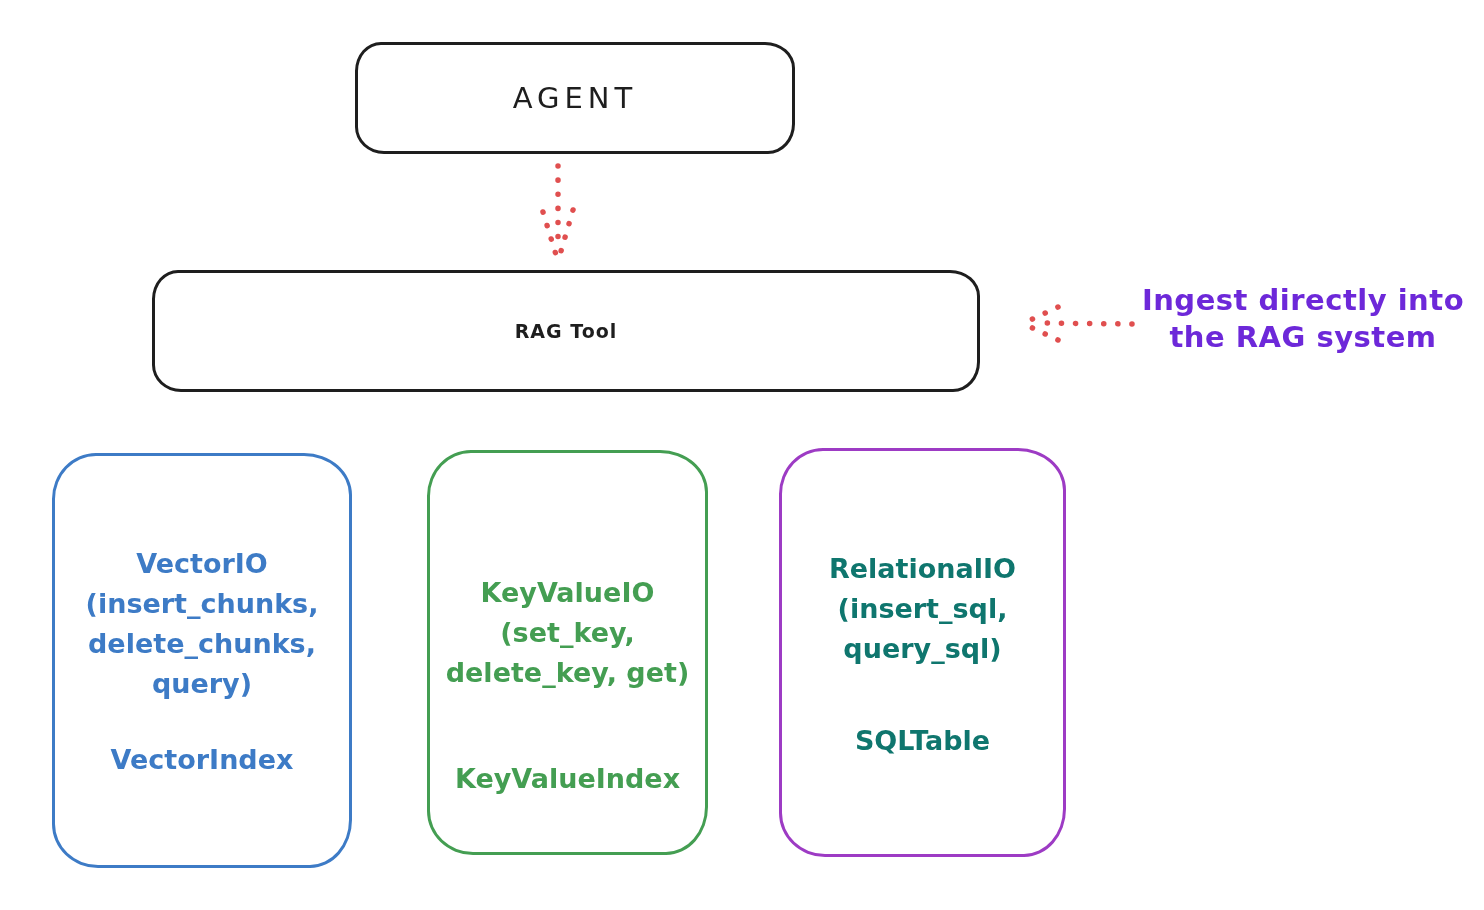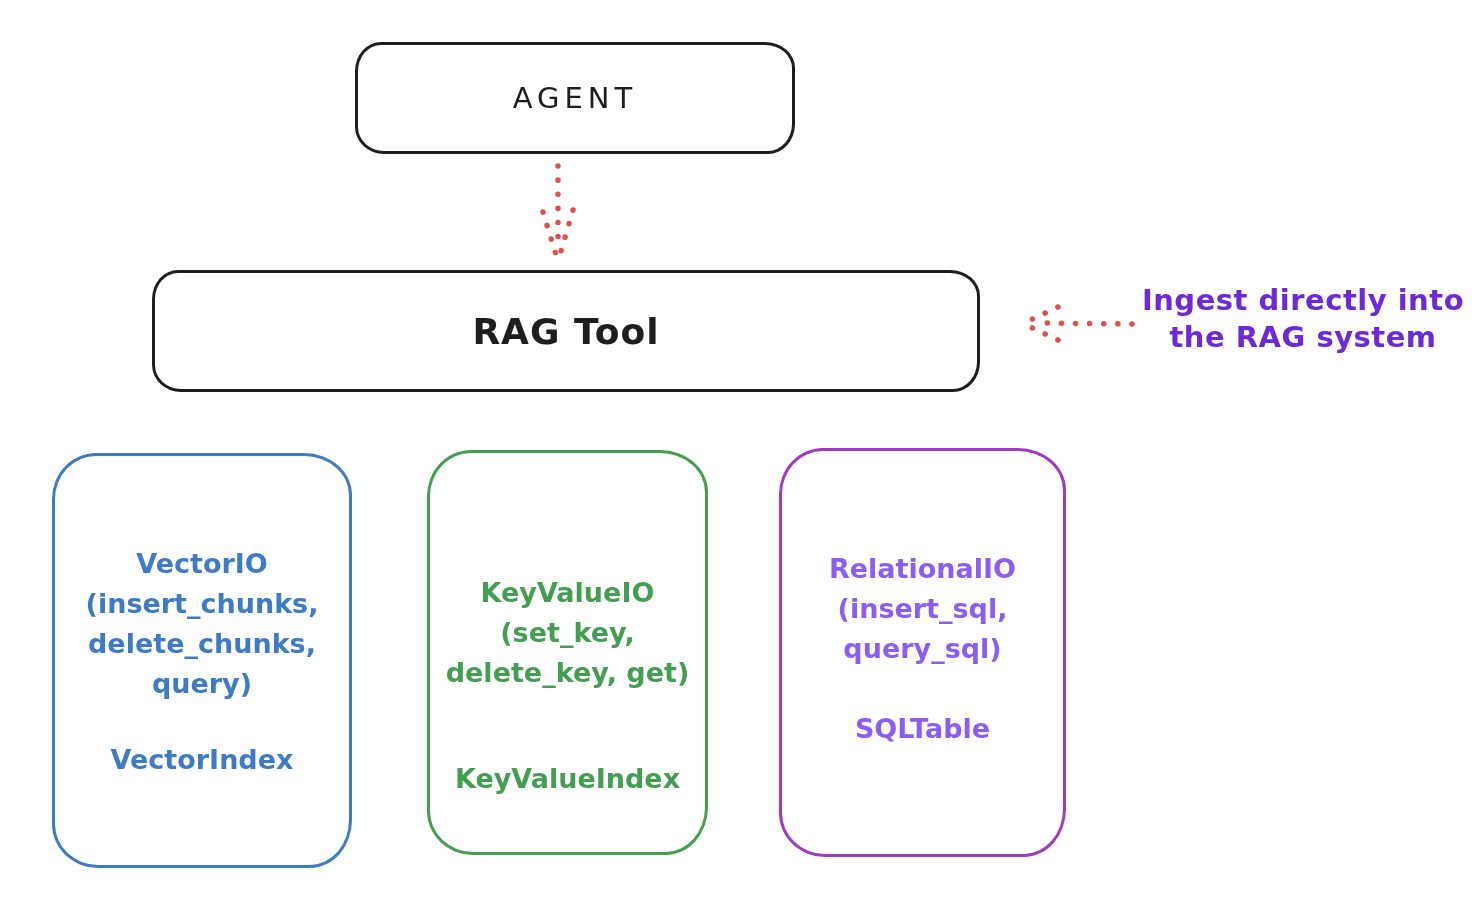--- a/index.html
+++ b/index.html
@@ -24,21 +24,21 @@
     align-items: center;
     justify-content: center;
     color: #1e1e1e;
   }
   .node-agent {
     left: 355px; top: 42px; width: 440px; height: 112px;
     font-size: 29px; font-weight: normal; letter-spacing: 5px;
   }
   .node-rag {
     left: 152px; top: 270px; width: 828px; height: 122px;
-    font-size: 36px; font-weight: 600; letter-spacing: 1px;
+    font-size: 19px; font-weight: 600; letter-spacing: 1px;
   }
 
   
   .card {
     position: absolute;
     background: #ffffff;
     border-radius: 44px 48px 42px 46px / 46px 42px 48px 44px;
     display: flex;
     flex-direction: column;
     align-items: center;
@@ -58,24 +58,24 @@
 
   .card-keyvalue {
     left: 427px; top: 450px; width: 281px; height: 405px;
     border: 3px solid #449e52; color: #449e52;
     padding-top: 120px;
   }
   .card-keyvalue .card-footer { margin-top: 66px; }
 
   .card-relational {
     left: 779px; top: 448px; width: 287px; height: 409px;
-    border: 3px solid #9d3bc4; color: #8b5cf6;
+    border: 3px solid #9d3bc4; color: #0f766e;
     padding-top: 98px;
   }
-  .card-relational .card-footer { margin-top: 40px; }
+  .card-relational .card-footer { margin-top: 52px; }
 
   
   .arrow { position: absolute; }
   .arrow-down { left: 536px; top: 160px; }
   .arrow-left { left: 1016px; top: 298px; }
 
   
   .annotation {
     position: absolute;
     left: 1128px; top: 282px; width: 350px;

